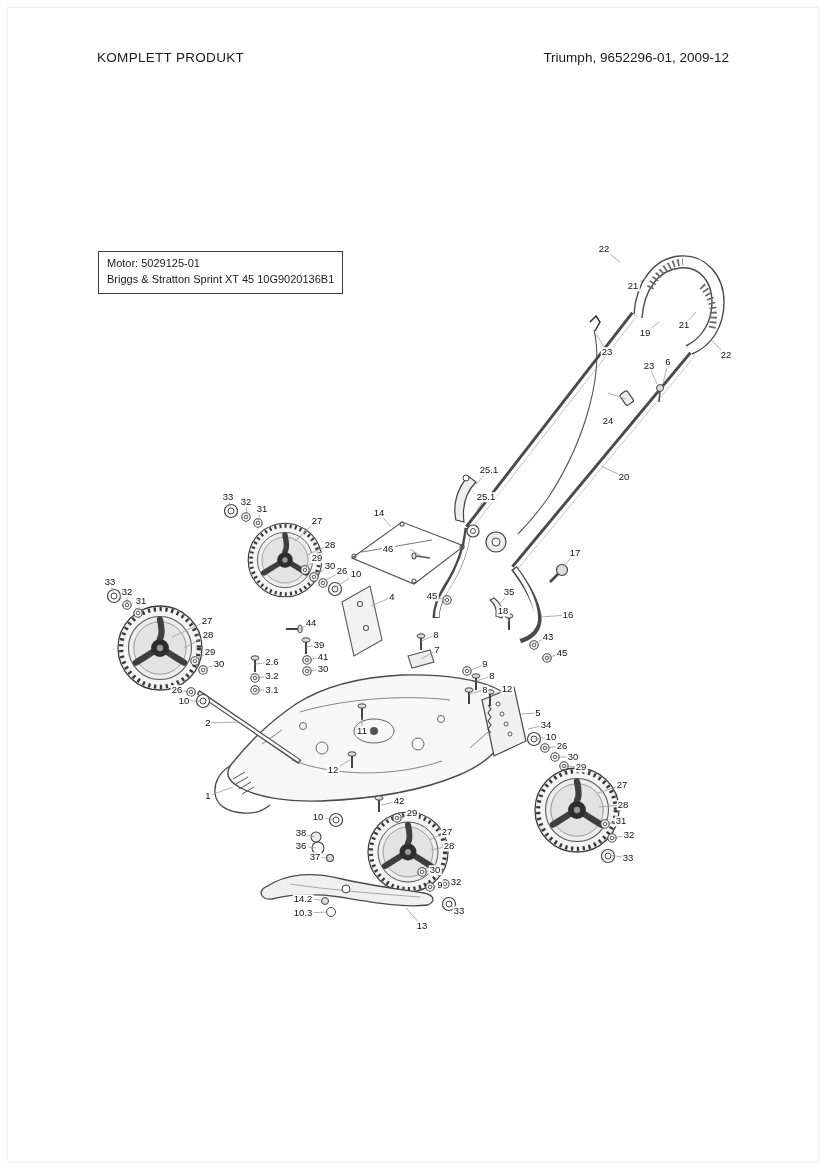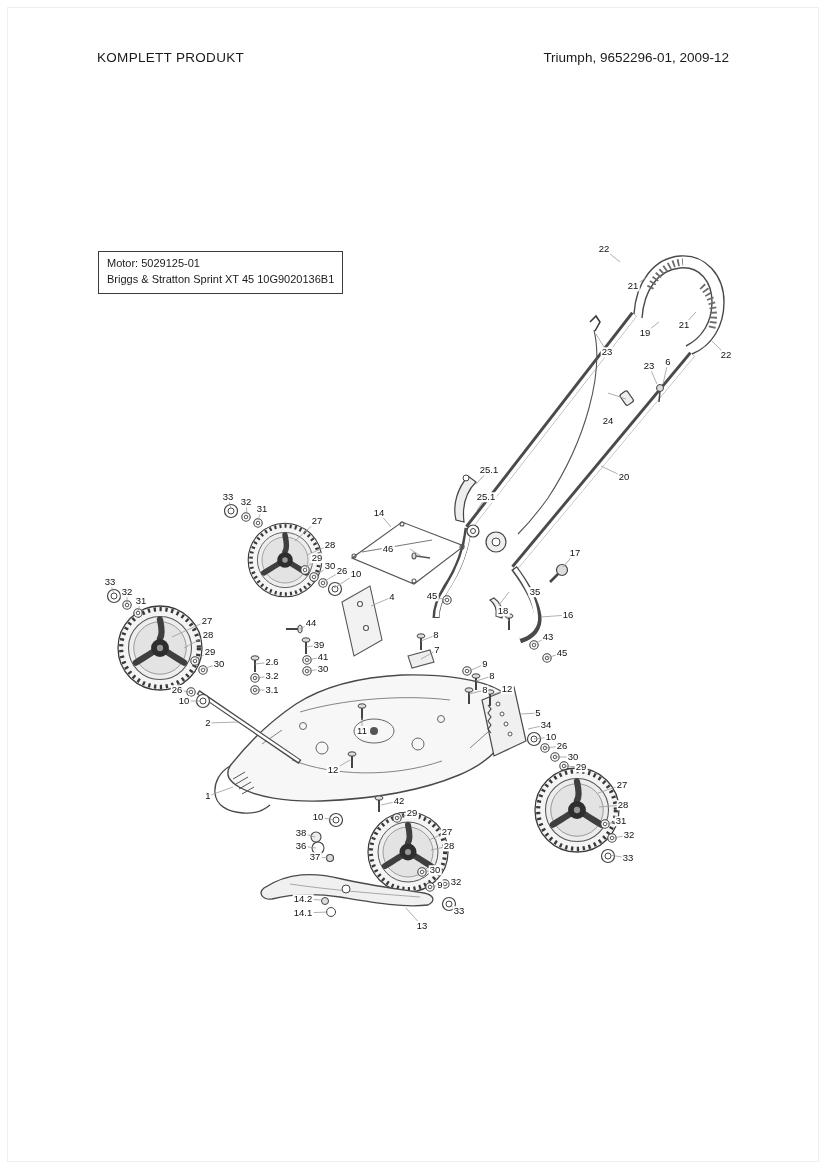--- a/index.html
+++ b/index.html
@@ -351,21 +351,21 @@
         <span class="callout" style="left: 317px; top: 521px;">27</span>
         <span class="callout" style="left: 379px; top: 513px;">14</span>
         <span class="callout" style="left: 330px; top: 545px;">28</span>
         <span class="callout" style="left: 575px; top: 553px;">17</span>
         <span class="callout" style="left: 317px; top: 558px;">29</span>
         <span class="callout" style="left: 330px; top: 566px;">30</span>
         <span class="callout" style="left: 342px; top: 571px;">26</span>
         <span class="callout" style="left: 356px; top: 574px;">10</span>
         <span class="callout" style="left: 388px; top: 549px;">46</span>
         <span class="callout" style="left: 432px; top: 596px;">45</span>
-        <span class="callout" style="left: 535px; top: 592px;">35</span>
+        <span class="callout" style="left: 509px; top: 592px;">35</span>
         <span class="callout" style="left: 110px; top: 582px;">33</span>
         <span class="callout" style="left: 127px; top: 592px;">32</span>
         <span class="callout" style="left: 141px; top: 601px;">31</span>
         <span class="callout" style="left: 392px; top: 597px;">4</span>
         <span class="callout" style="left: 568px; top: 615px;">16</span>
         <span class="callout" style="left: 503px; top: 611px;">18</span>
         <span class="callout" style="left: 207px; top: 621px;">27</span>
         <span class="callout" style="left: 208px; top: 635px;">28</span>
         <span class="callout" style="left: 311px; top: 623px;">44</span>
         <span class="callout" style="left: 319px; top: 645px;">39</span>
@@ -407,17 +407,17 @@
         <span class="callout" style="left: 447px; top: 832px;">27</span>
         <span class="callout" style="left: 449px; top: 846px;">28</span>
         <span class="callout" style="left: 621px; top: 821px;">31</span>
         <span class="callout" style="left: 629px; top: 835px;">32</span>
         <span class="callout" style="left: 628px; top: 858px;">33</span>
         <span class="callout" style="left: 435px; top: 870px;">30</span>
         <span class="callout" style="left: 440px; top: 885px;">9</span>
         <span class="callout" style="left: 456px; top: 882px;">32</span>
         <span class="callout" style="left: 459px; top: 911px;">33</span>
         <span class="callout" style="left: 303px; top: 899px;">14.2</span>
-        <span class="callout" style="left: 303px; top: 913px;">14.1</span>
+        <span class="callout" style="left: 303px; top: 913px;">10.3</span>
         <span class="callout" style="left: 422px; top: 926px;">13</span>
       </div>
   </div>
 </div>
 
 </body></html>

